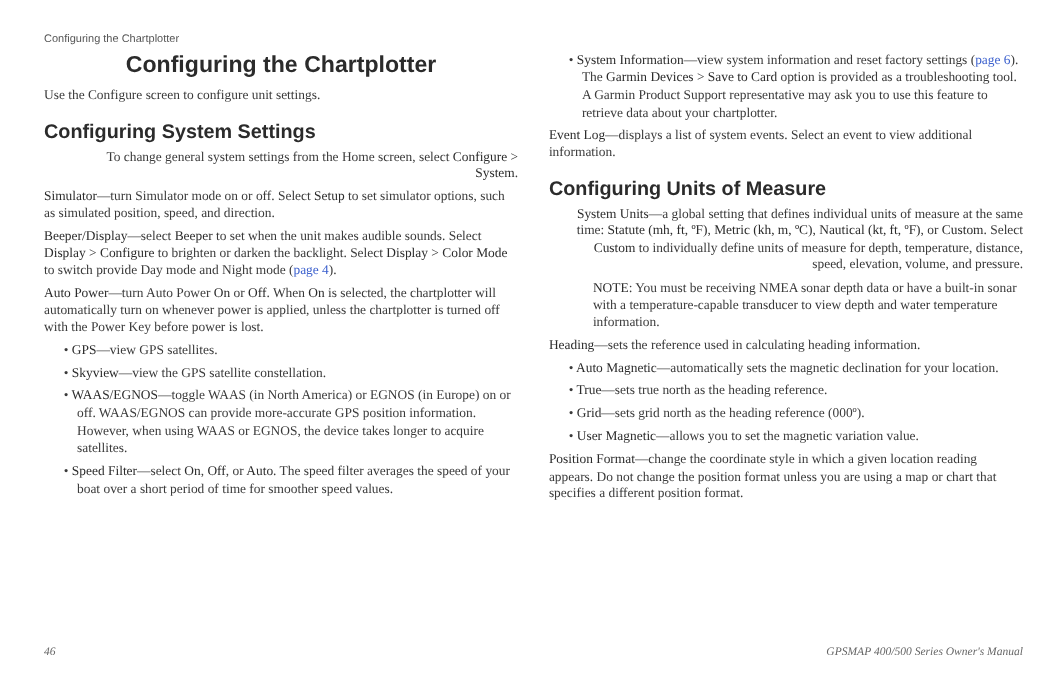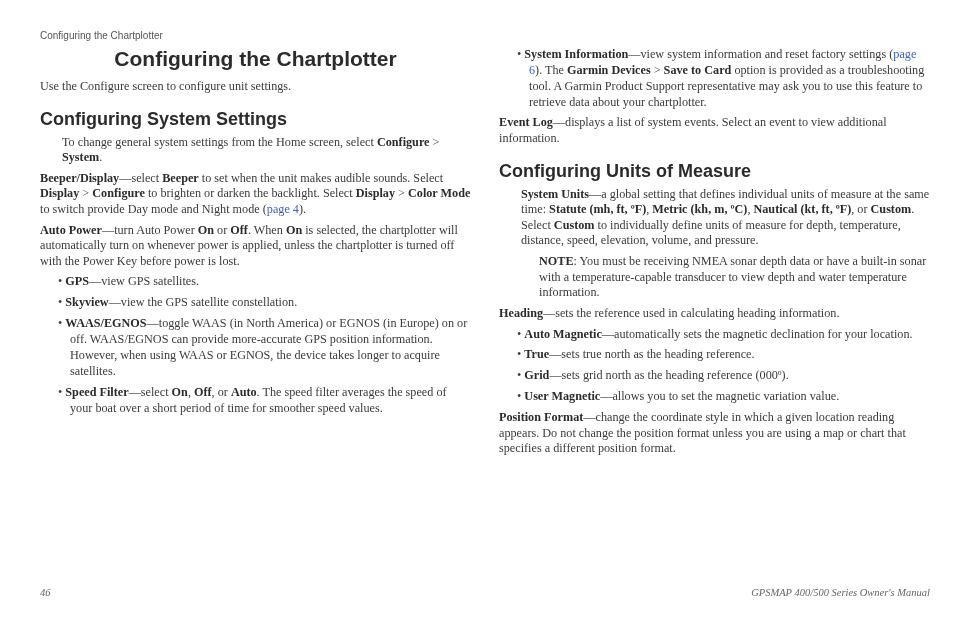--- a/index.html
+++ b/index.html
@@ -49,25 +49,26 @@
     margin: 14px 0 2px 0;
     color: #2b2b2b;
   }
   p {
     font-size: 12.2px;
     line-height: 1.28;
     margin: 5px 0;
   }
   .indent {
     margin-left: 22px;
+    text-align: right;
   }
   .indent2 {
     margin-left: 40px;
   }
-  b { font-weight: bold; color:#2b2b2b; }
+  b { font-weight: normal; color:#2b2b2b; }
   .link { color: #3a5fcd; }
   ul {
     list-style: none;
     padding: 0;
     margin: 4px 0;
   }
   li {
     font-size: 12.2px;
     line-height: 1.3;
     padding-left: 30px;
@@ -99,20 +100,23 @@
     <div class="col">
       <h1>Configuring the Chartplotter</h1>
       <p>Use the Configure screen to configure unit settings.</p>
 
       <h2>Configuring System Settings</h2>
 
       <p class="indent">
         <span>To change general system settings from the Home screen, select </span><b>Configure</b><span> &gt; </span><b>System</b><span>.</span>
       </p>
 
+      <p>
+        <b>Simulator</b><span>—turn Simulator mode on or off. Select </span><b>Setup</b><span> to set simulator options, such as simulated position, speed, and direction.</span>
+      </p>
 
       <p>
         <b>Beeper/Display</b><span>—select </span><b>Beeper</b><span> to set when the unit makes audible sounds. Select </span><b>Display</b><span> &gt; </span><b>Configure</b><span> to brighten or darken the backlight. Select </span><b>Display</b><span> &gt; </span><b>Color Mode</b><span> to switch provide Day mode and Night mode (</span><span class="link">page 4</span><span>).</span>
       </p>
 
       <p>
         <b>Auto Power</b><span>—turn Auto Power </span><b>On</b><span> or </span><b>Off</b><span>. When </span><b>On</b><span> is selected, the chartplotter will automatically turn on whenever power is applied, unless the chartplotter is turned off with the Power Key before power is lost.</span>
       </p>
 
       <ul>

